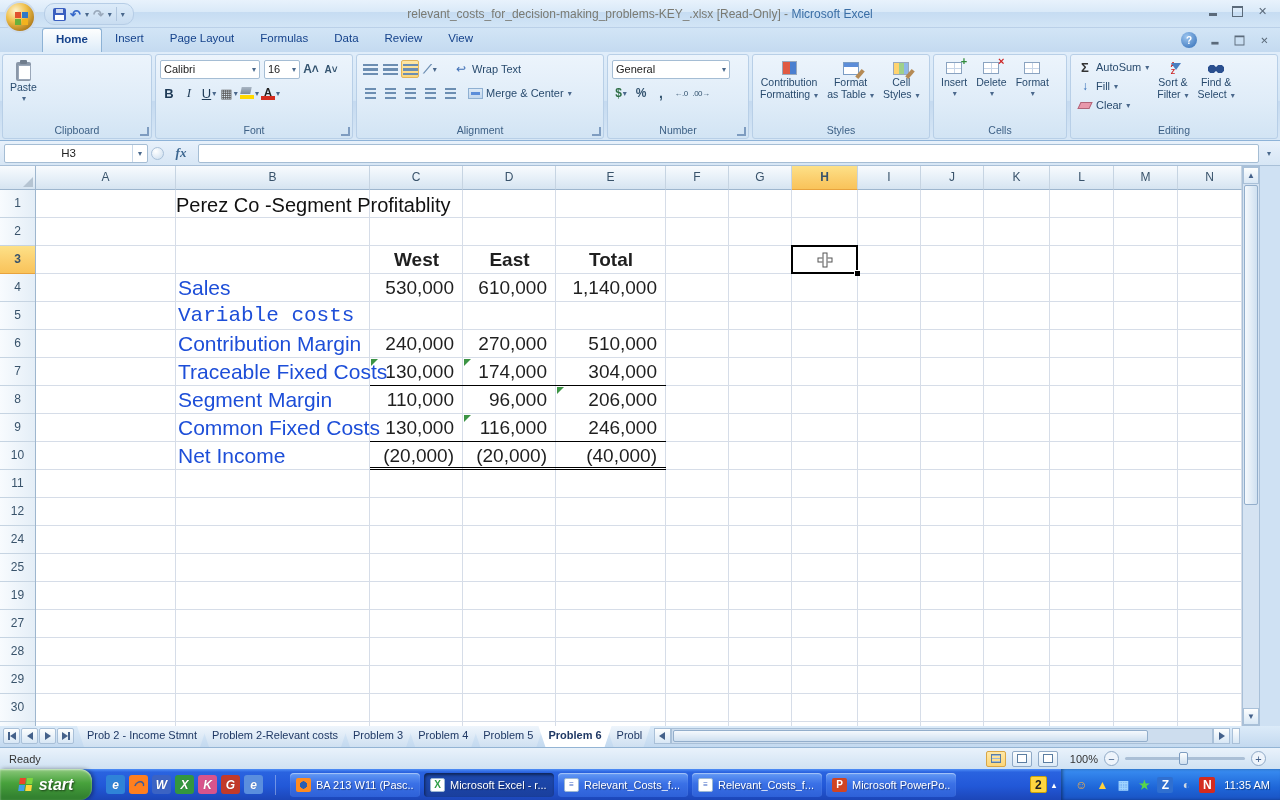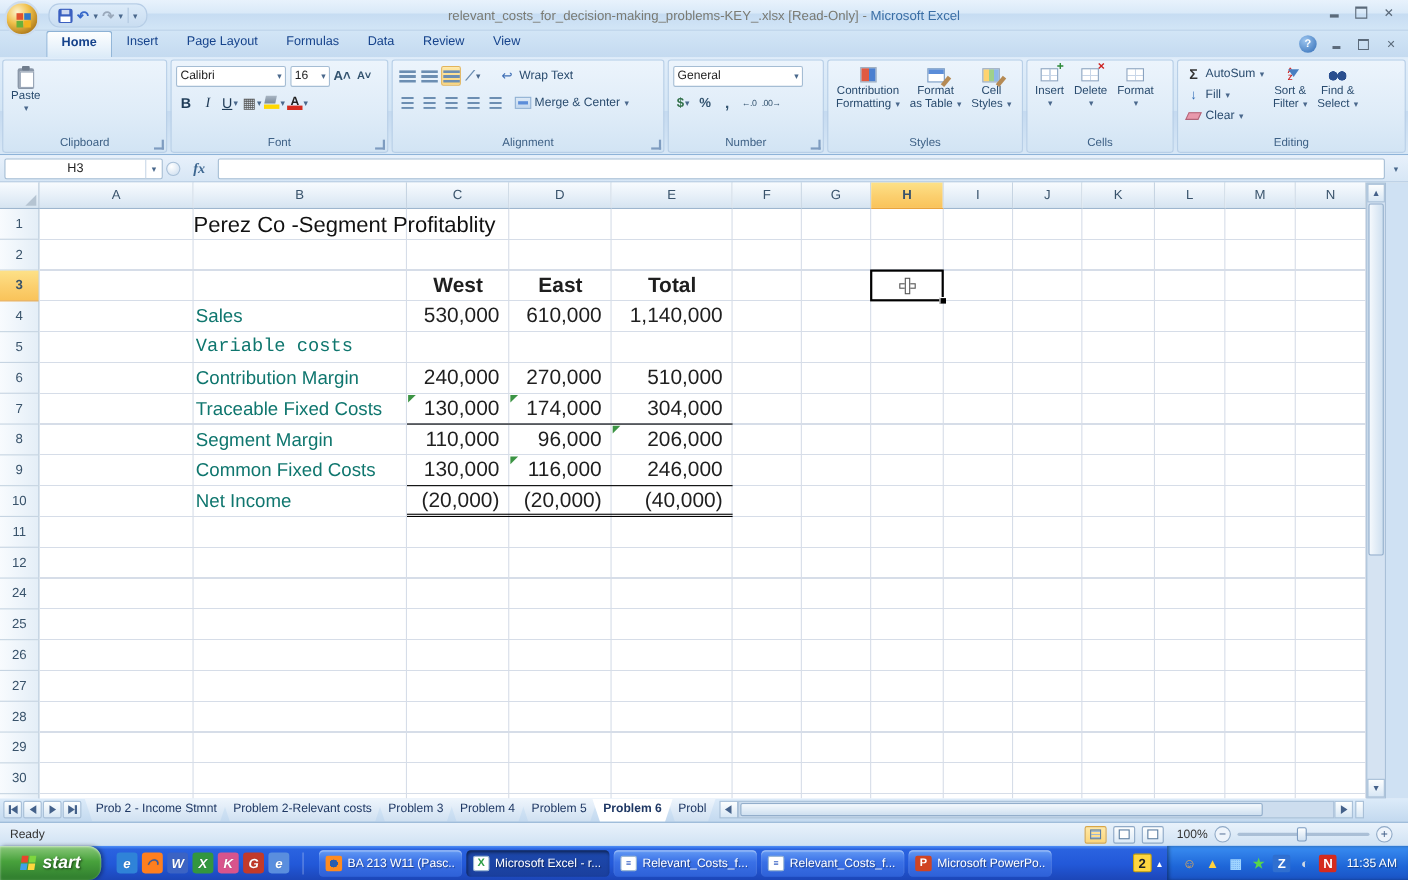--- a/index.html
+++ b/index.html
@@ -153,21 +153,21 @@
   .rowh{height:28px;line-height:27px;text-align:center;font-size:12px;color:#39536b;
     border-bottom:1px solid #c6d4e2;cursor:pointer}
   .rowh.sel{background:linear-gradient(#fde188,#fbcf6e 55%,#f9c35a);border-bottom:1px solid #e8a33d;font-weight:bold}
   #gridwrap{position:absolute;left:36px;top:24px;width:1206px;height:536px;background:#fff;overflow:hidden}
   #gridlines{position:absolute;inset:0;
     background:repeating-linear-gradient(to bottom,transparent 0 27px,#d6dde8 27px 28px)}
   .vline{position:absolute;top:0;bottom:0;width:1px;background:#d6dde8}
   #cells{position:absolute;inset:0}
   .cell-title{position:absolute;font-size:20px;color:#111;white-space:nowrap;line-height:26px}
   .cellhdr{position:absolute;height:28px;line-height:27px;font-size:19px;font-weight:bold;color:#1f1f1f;text-align:center}
-  .celllab{position:absolute;height:28px;line-height:27px;font-size:17px;color:#0f766e;white-space:nowrap;padding-left:2px}
+  .celllab{position:absolute;height:28px;line-height:27px;font-size:21px;color:#1d4ed8;white-space:nowrap;padding-left:2px}
   .vals{position:absolute;height:28px;display:flex}
   .vnum{height:28px;line-height:27px;font-size:19px;color:#1f1f1f;text-align:right;padding-right:9px}
   .b-single{border-bottom:1px solid #000}
   .b-double{border-bottom:3px double #000}
   .gtri{position:absolute;width:0;height:0;border-top:7px solid #3c9444;border-right:7px solid transparent}
   .selbox{position:absolute;border:2px solid #000}
   .fillh{position:absolute;right:-4px;bottom:-4px;width:6px;height:6px;background:#000;border-left:1px solid #fff;border-top:1px solid #fff;cursor:crosshair}
   .pcur{position:absolute;left:50%;top:50%;width:15px;height:15px;transform:translate(-50%,-50%)}
   .pch{position:absolute;left:0;top:5px;width:15px;height:5px;background:#fff;border:1px solid #555}
   .pcv{position:absolute;left:5px;top:0;width:5px;height:15px;background:#fff;border:1px solid #555}
@@ -577,21 +577,21 @@
       <div class="rowh">5</div>
       <div class="rowh">6</div>
       <div class="rowh">7</div>
       <div class="rowh">8</div>
       <div class="rowh">9</div>
       <div class="rowh">10</div>
       <div class="rowh">11</div>
       <div class="rowh">12</div>
       <div class="rowh">24</div>
       <div class="rowh">25</div>
-      <div class="rowh">26</div>
+      <div class="rowh">19</div>
       <div class="rowh">27</div>
       <div class="rowh">28</div>
       <div class="rowh">29</div>
       <div class="rowh">30</div>
     </div>
   <div id="gridwrap">
     <div id="gridlines">
         <div class="vline" style="left: 139px;"></div>
         <div class="vline" style="left: 333px;"></div>
         <div class="vline" style="left: 426px;"></div>

